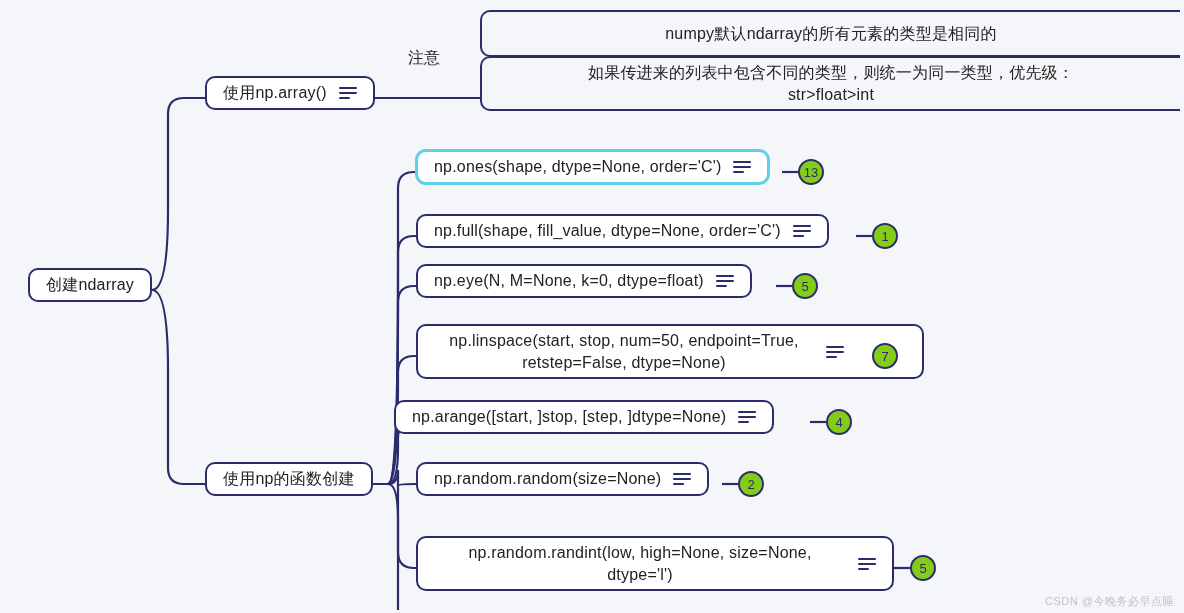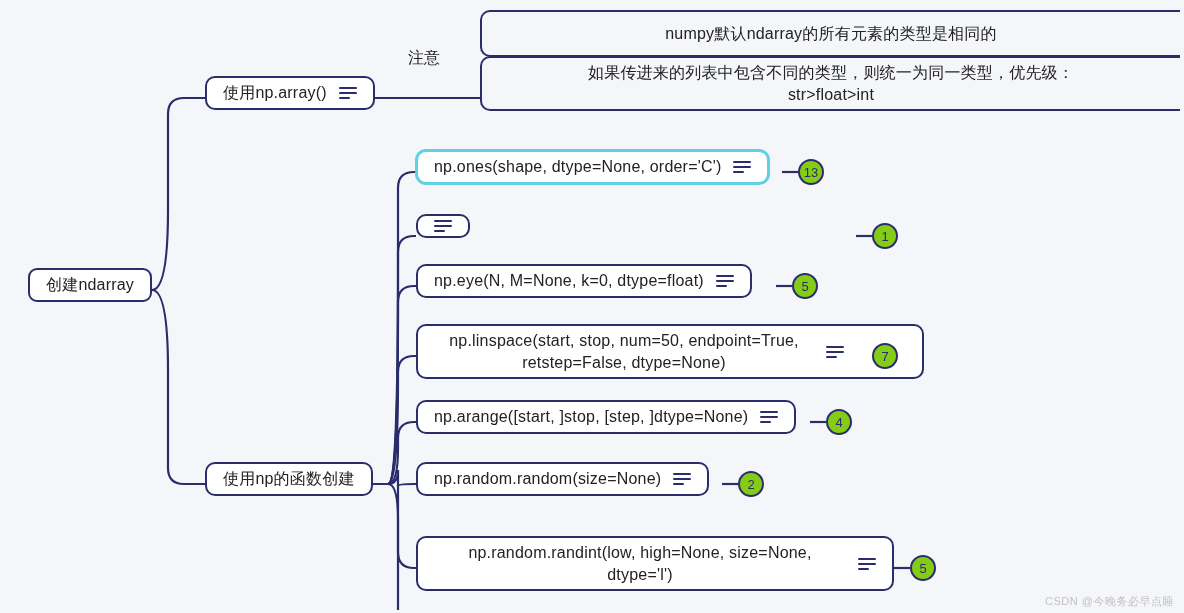--- a/index.html
+++ b/index.html
@@ -125,21 +125,21 @@
 
   <path d="M 782 172 L 798 172"></path>
   <path d="M 856 236 L 872 236"></path>
   <path d="M 776 286 L 792 286"></path>
   <path d="M 856 356 L 872 356"></path>
   <path d="M 810 422 L 826 422"></path>
   <path d="M 722 484 L 738 484"></path>
   <path d="M 894 568 L 910 568"></path>
 </svg>
 
-<div class="node" style="left:28px; top:268px;border-radius:9px;">
+<div class="node" style="left:28px; top:268px;">
   <span class="node-text">创建ndarray</span>
 </div>
 
 <div class="node" style="left:205px; top:76px;">
   <span class="node-text">使用np.array()</span>
   <span class="note-icon">
       <span></span>
       <span></span>
       <span></span>
     </span>
@@ -164,20 +164,21 @@
       <span></span>
       <span></span>
       <span></span>
     </span>
 </div>
 <div class="badge" style="left:798px; top:159px;">
   <span>13</span>
 </div>
 
 <div class="node" style="left:416px; top:214px;">
+  <span class="node-text">np.full(shape, fill_value, dtype=None, order='C')</span>
   <span class="note-icon">
       <span></span>
       <span></span>
       <span></span>
     </span>
 </div>
 <div class="badge" style="left:872px; top:223px;">
   <span>1</span>
 </div>
 
@@ -198,21 +199,21 @@
   <span class="note-icon">
       <span></span>
       <span></span>
       <span></span>
     </span>
 </div>
 <div class="badge" style="left:872px; top:343px;">
   <span>7</span>
 </div>
 
-<div class="node" style="left:416px; top:400px;">
+<div class="node" style="left:394px; top:400px;">
   <span class="node-text">np.arange([start, ]stop, [step, ]dtype=None)</span>
   <span class="note-icon">
       <span></span>
       <span></span>
       <span></span>
     </span>
 </div>
 <div class="badge" style="left:826px; top:409px;">
   <span>4</span>
 </div>

